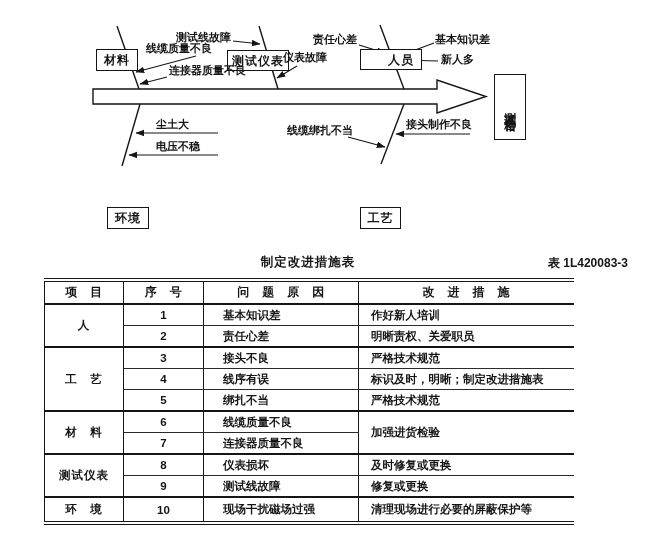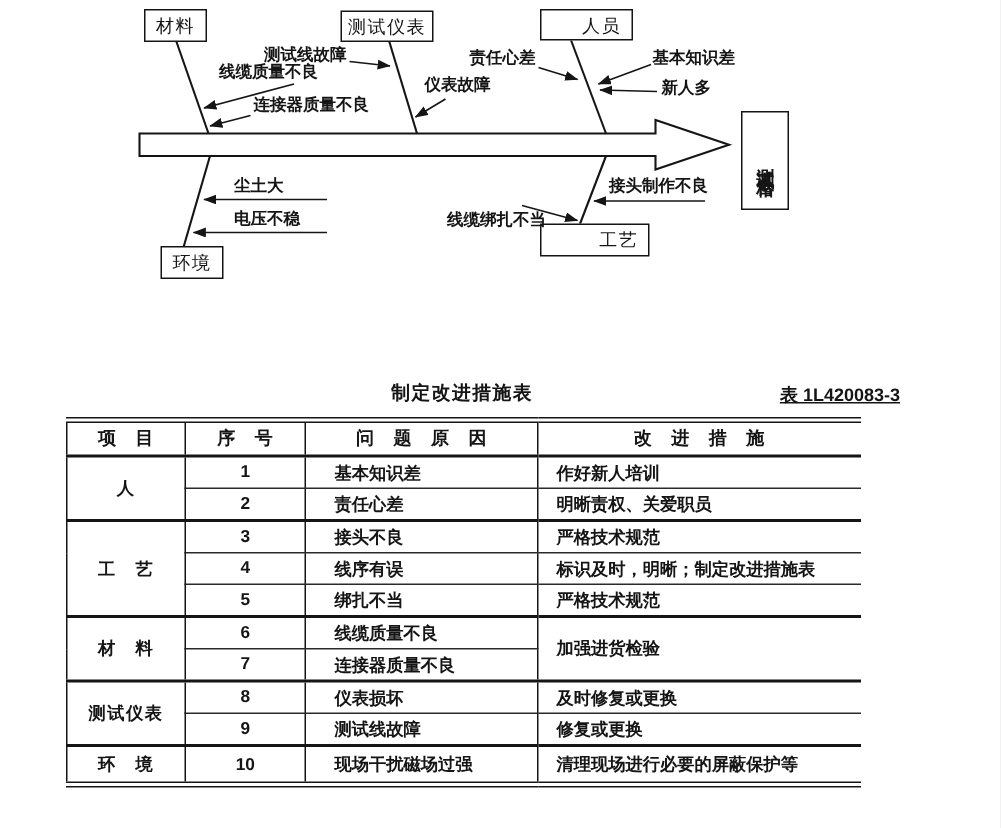--- a/index.html
+++ b/index.html
@@ -8,21 +8,21 @@
     background:#ffffff;overflow:hidden;
     font-family:"Liberation Sans","DejaVu Sans",sans-serif;
     color:#151515;
   }
   
   .diagram{position:absolute;left:0;top:0;width:667px;height:215px;}
   .diagram svg{position:absolute;left:0;top:0;}
   .cat-box{
     position:absolute;border:1.6px solid #151515;background:#fff;
     display:flex;align-items:center;justify-content:center;
-    font-size:12px;font-weight:normal;letter-spacing:1px;line-height:1;
+    font-size:12px;font-weight:bold;letter-spacing:1px;line-height:1;margin-top:43px;
   }
   .effect-box{
     position:absolute;border:1.7px solid #151515;background:#fff;
     display:flex;align-items:center;justify-content:center;
     font-size:12px;font-weight:bold;line-height:1.05;
     writing-mode:vertical-rl;text-orientation:upright;letter-spacing:2px;
   }
   .cause{
     position:absolute;font-size:11px;font-weight:bold;line-height:1;
     white-space:nowrap;
@@ -36,22 +36,22 @@
     position:absolute;left:57px;top:219px;width:560px;
     font-family:"Liberation Serif","DejaVu Serif",serif;
     font-size:13.5px;letter-spacing:0.3px;
   }
   
   .tbl-title{
     position:absolute;left:44px;top:254px;width:528px;text-align:center;
     font-size:12.5px;font-weight:bold;letter-spacing:1px;
   }
   .tbl-no{
-    position:absolute;left:440px;top:255px;width:160px;text-align:right;
-    font-size:12px;font-weight:bold;text-decoration:underline;
+    position:absolute;left:468px;top:255px;width:160px;text-align:right;
+    font-size:12px;font-weight:bold;
   }
   table.measures{
     position:absolute;left:44px;top:278px;width:529px;
     border-collapse:collapse;table-layout:fixed;
     font-size:11.5px;font-weight:bold;color:#151515;
   }
   table.measures th{
     height:21px;font-size:12px;font-weight:bold;text-align:center;
     border-top:4px double #151515;border-bottom:2px solid #151515;
     padding:0;letter-spacing:0.5px;
@@ -97,33 +97,33 @@
       <path d="M218,133 L136,133" stroke="#151515" stroke-width="1.1" fill="none" marker-end="url(#ah)"></path>
       <path d="M218,155 L129,155" stroke="#151515" stroke-width="1.1" fill="none" marker-end="url(#ah)"></path>
       <path d="M348,137 L385,147" stroke="#151515" stroke-width="1.1" fill="none" marker-end="url(#ah)"></path>
       <path d="M470,134 L396,134" stroke="#151515" stroke-width="1.1" fill="none" marker-end="url(#ah)"></path>
     </svg>
 
     <div class="cat-box" style="left:96px;top:6px;width:40px;height:20px;">材料</div>
     <div class="cat-box" style="left:227px;top:7px;width:60px;height:19px;">测试仪表</div>
     <div class="cat-box" style="left:360px;top:6px;width:40px;height:19px;padding-left:20px;">人员</div>
     <div class="cat-box" style="left:107px;top:164px;width:40px;height:20px;">环境</div>
-    <div class="cat-box" style="left:360px;top:149px;width:39px;height:20px;padding-left:32px;">工艺</div>
+    <div class="cat-box" style="left:360px;top:164px;width:39px;height:20px;">工艺</div>
     <div class="effect-box" style="left:494px;top:74px;width:30px;height:64px;">测试不合格</div>
 
     <div class="cause" style="left:176px;top:32px;">测试线故障</div>
     <div class="cause" style="left:146px;top:43px;">线缆质量不良</div>
     <div class="cause" style="left:169px;top:65px;">连接器质量不良</div>
     <div class="cause" style="left:313px;top:34px;">责任心差</div>
     <div class="cause" style="left:283px;top:52px;">仪表故障</div>
     <div class="cause" style="left:435px;top:34px;">基本知识差</div>
     <div class="cause" style="left:441px;top:54px;">新人多</div>
     <div class="cause" style="left:156px;top:119px;">尘土大</div>
     <div class="cause" style="left:156px;top:141px;">电压不稳</div>
-    <div class="cause" style="left:287px;top:142px;margin-left:11px;">线缆绑扎不当</div>
+    <div class="cause" style="left:287px;top:125px;">线缆绑扎不当</div>
     <div class="cause" style="left:406px;top:119px;">接头制作不良</div>
 
   </div>
 
 
   <div class="tbl-title">制定改进措施表</div>
   <div class="tbl-no">表 1L420083-3</div>
 
   <table class="measures">
     <colgroup>

